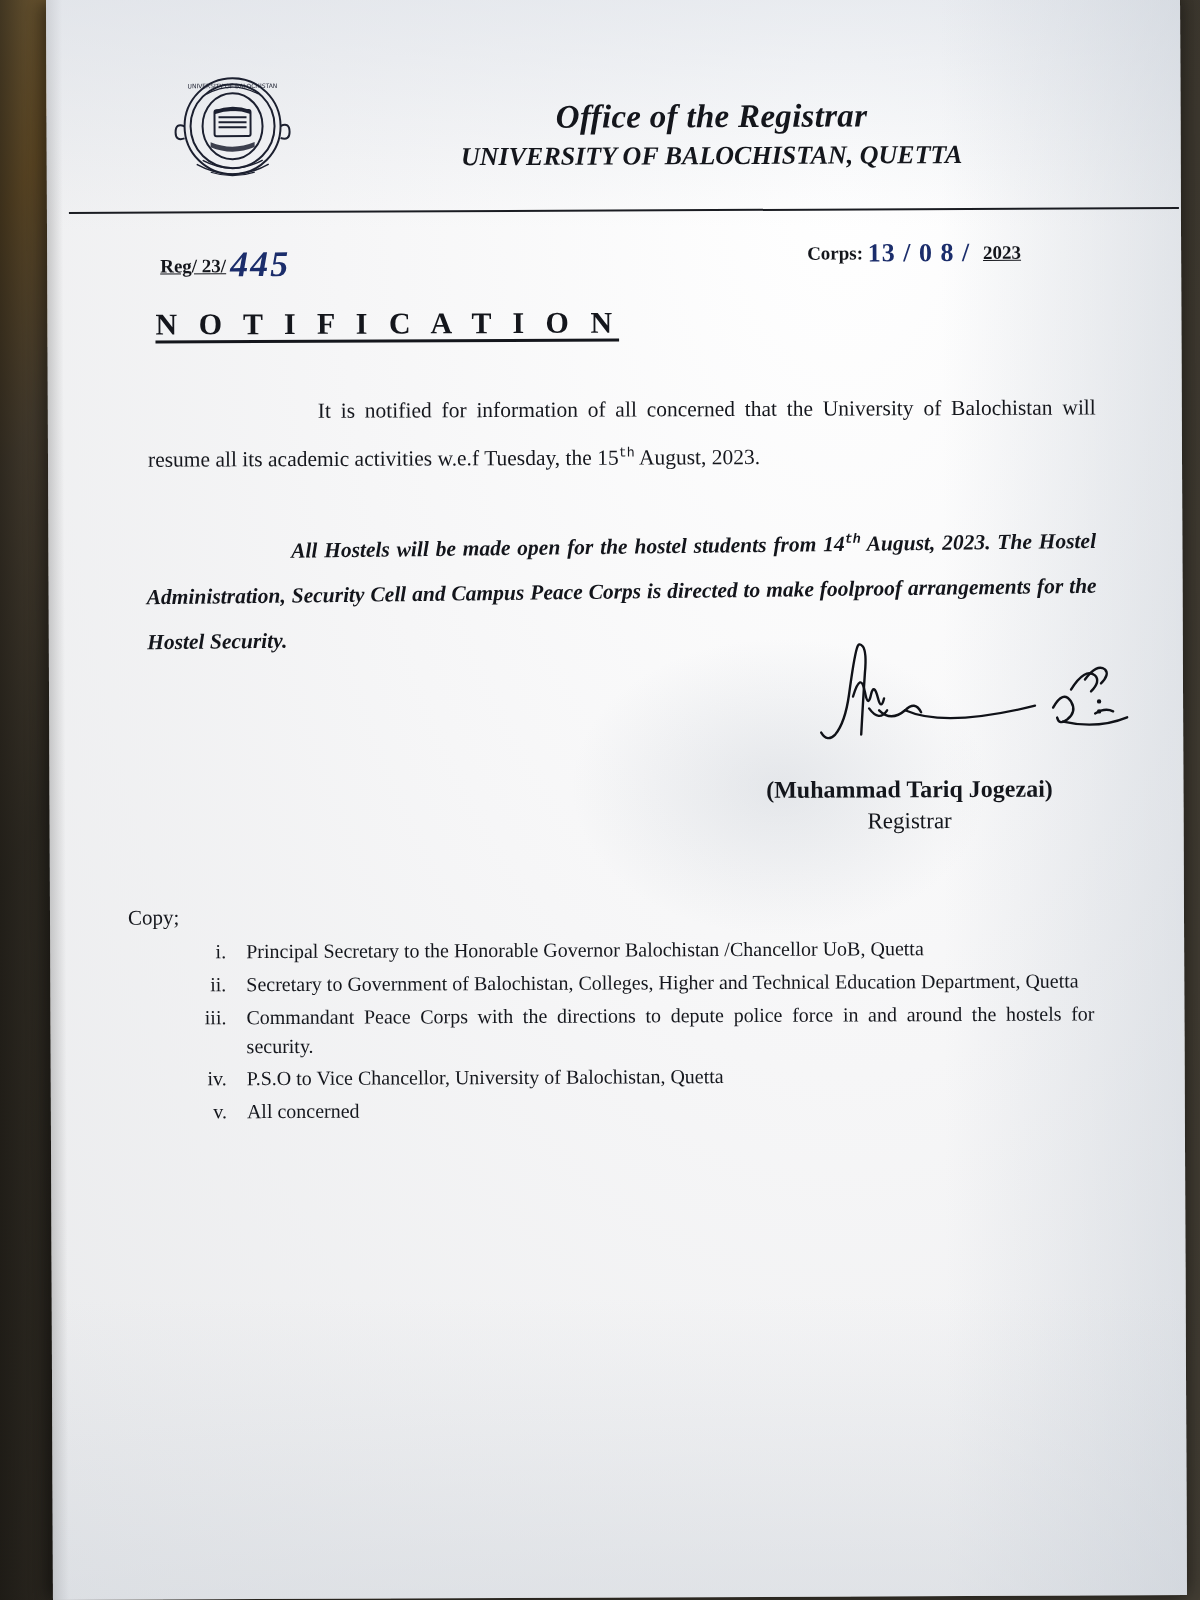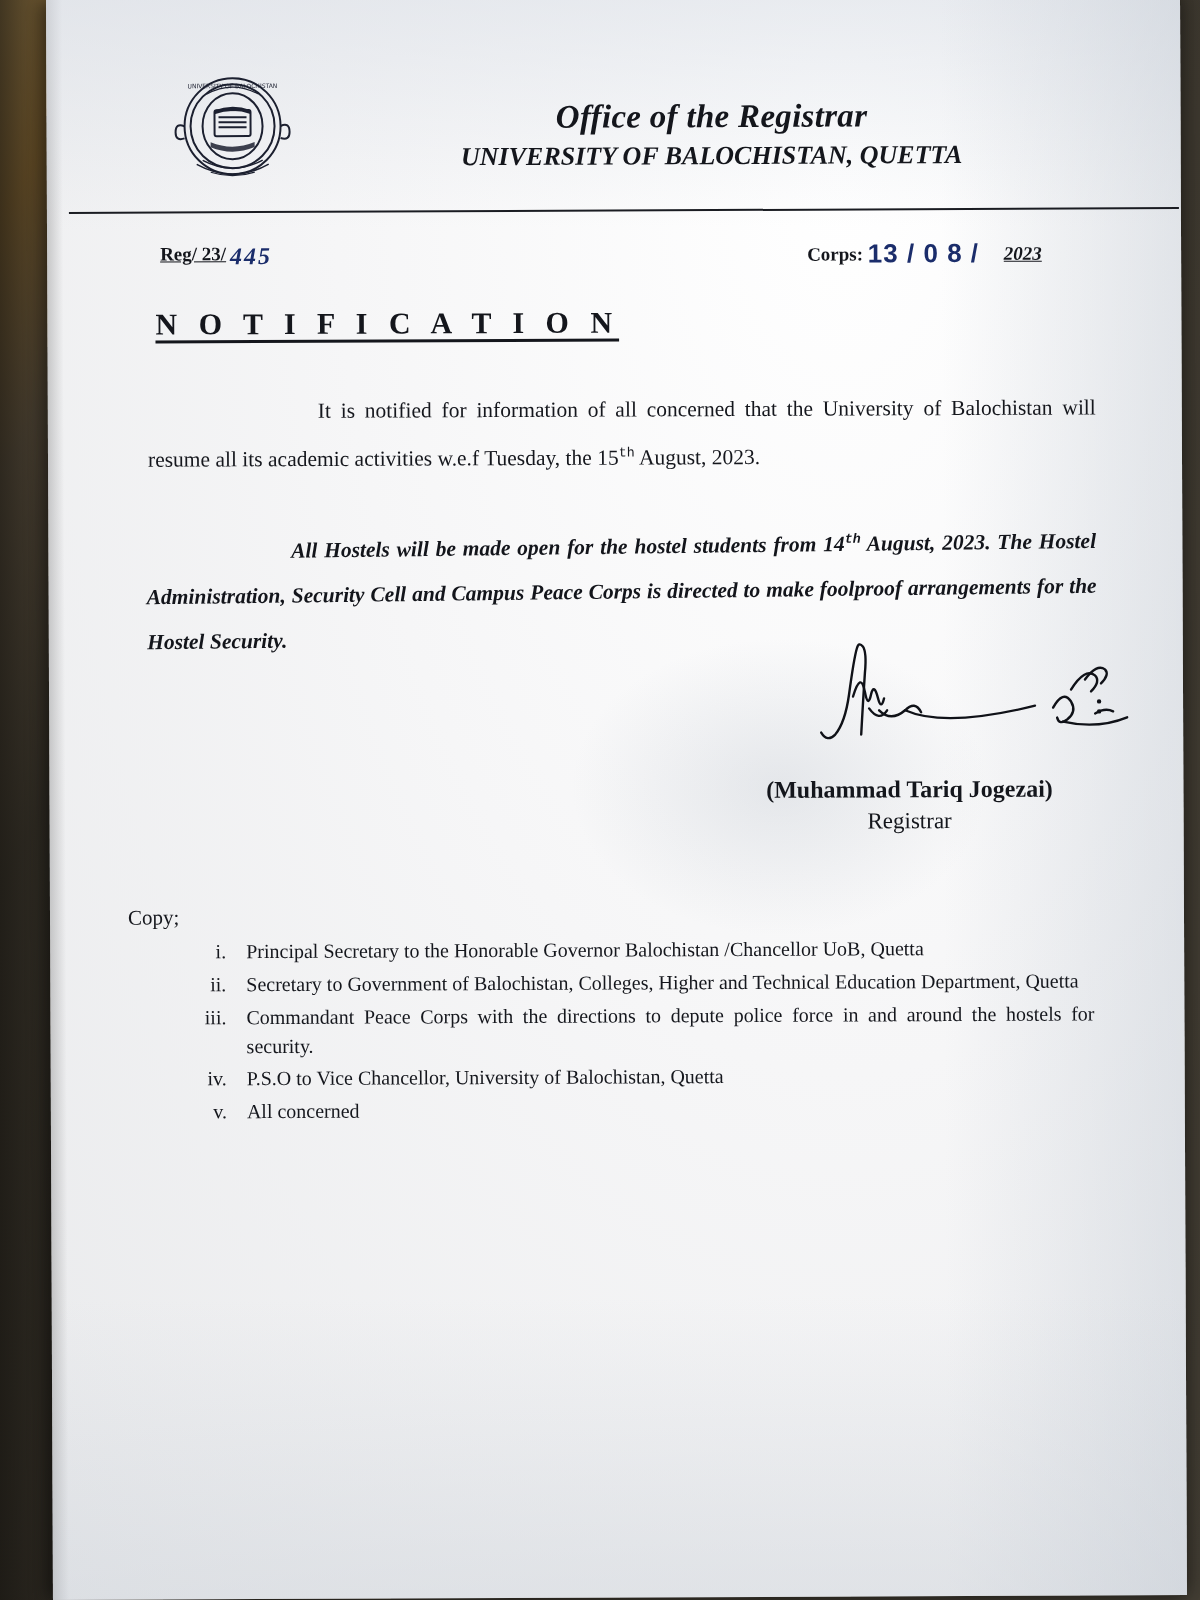--- a/index.html
+++ b/index.html
@@ -133,44 +133,43 @@
   }
   .reg {
     position: absolute;
     left: 113px;
     top: 2px;
   }
   .reg .ul { text-decoration: underline; }
   .reg-hand {
     font-family: "Liberation Serif", serif;
     font-style: italic;
-    font-size: 24px;
+    font-size: 36px;
     color: #1b2d6b;
     margin-left: 4px;
     letter-spacing: 2px;
     position: relative;
     top: 4px;
   }
   .datebox {
     position: absolute;
     left: 760px;
     top: 2px;
   }
   .date-hand {
-    font-family: Liberation Sans, sans-serif;
+    font-family: Liberation Serif, serif;
     font-size: 26px;
     color: #1b2d6b;
     letter-spacing: 1px;
     position: relative;
     top: 2px;
   }
   .date-year {
     text-decoration: underline;
-    margin-left: 20px;
-    font-style: italic;
+    margin-left: 8px;
   }
 
   
   .notif {
     position: absolute;
     left: 108px;
     top: 308px;
     font-size: 30px;
     font-weight: bold;
     letter-spacing: 7px;

